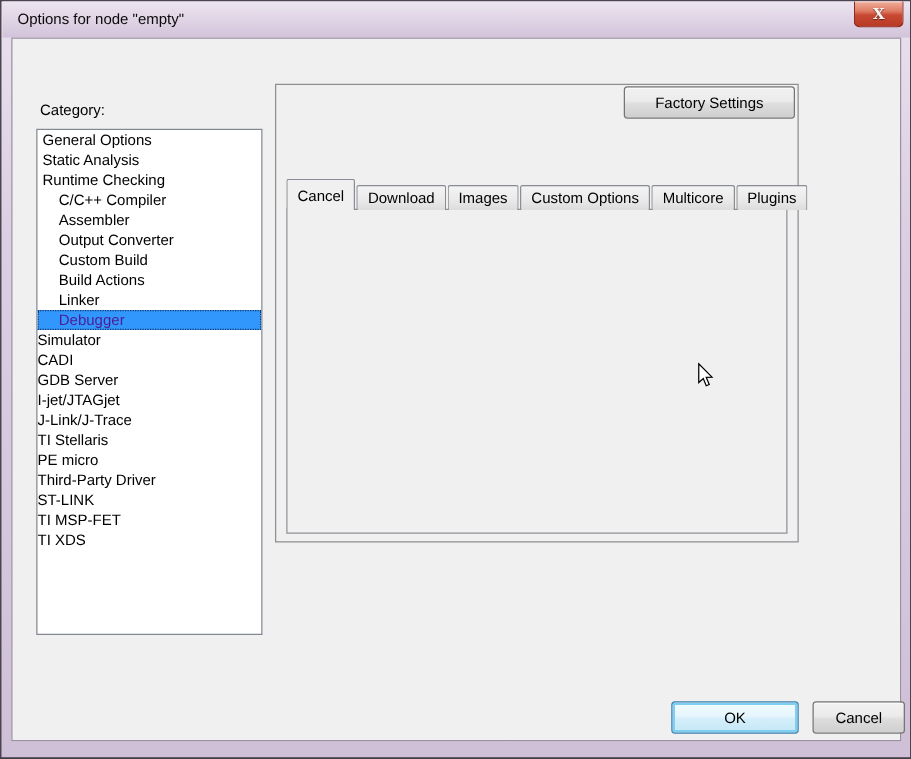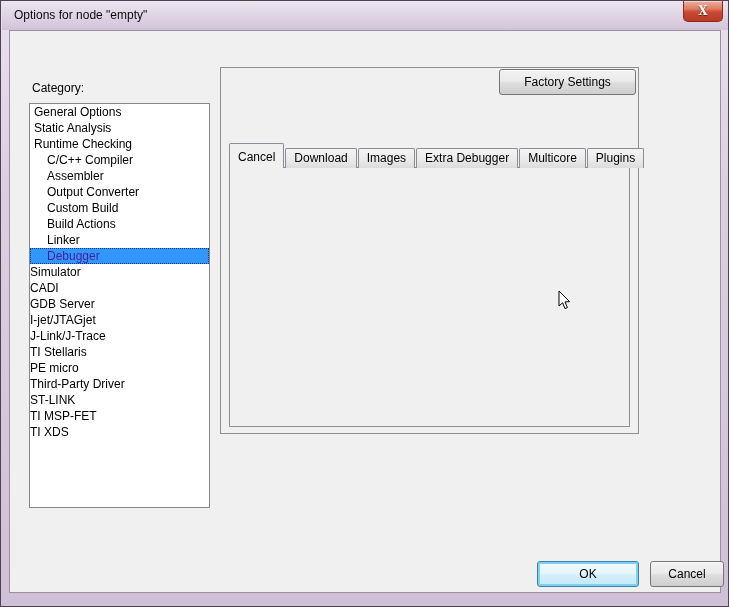--- a/index.html
+++ b/index.html
@@ -117,21 +117,21 @@
     </div>
 
     <div class="abs outer-frame"></div>
 
     <div class="abs btn factory-btn">Factory Settings</div>
 
     <div class="abs tabs">
       <div class="tab active">Cancel</div>
       <div class="tab">Download</div>
       <div class="tab">Images</div>
-      <div class="tab">Extra Debugger</div>
+      <div class="tab">Custom Options</div>
       <div class="tab">Multicore</div>
       <div class="tab">Plugins</div>
     </div>
     <div class="abs tab-page"></div>
 
     <div class="abs lbl" style="left:232px;top:155px;">Driver</div>
     <div class="abs combo">
       <span class="combo-value">TI XDS</span>
       <span class="combo-arrow">▼</span>
     </div>

